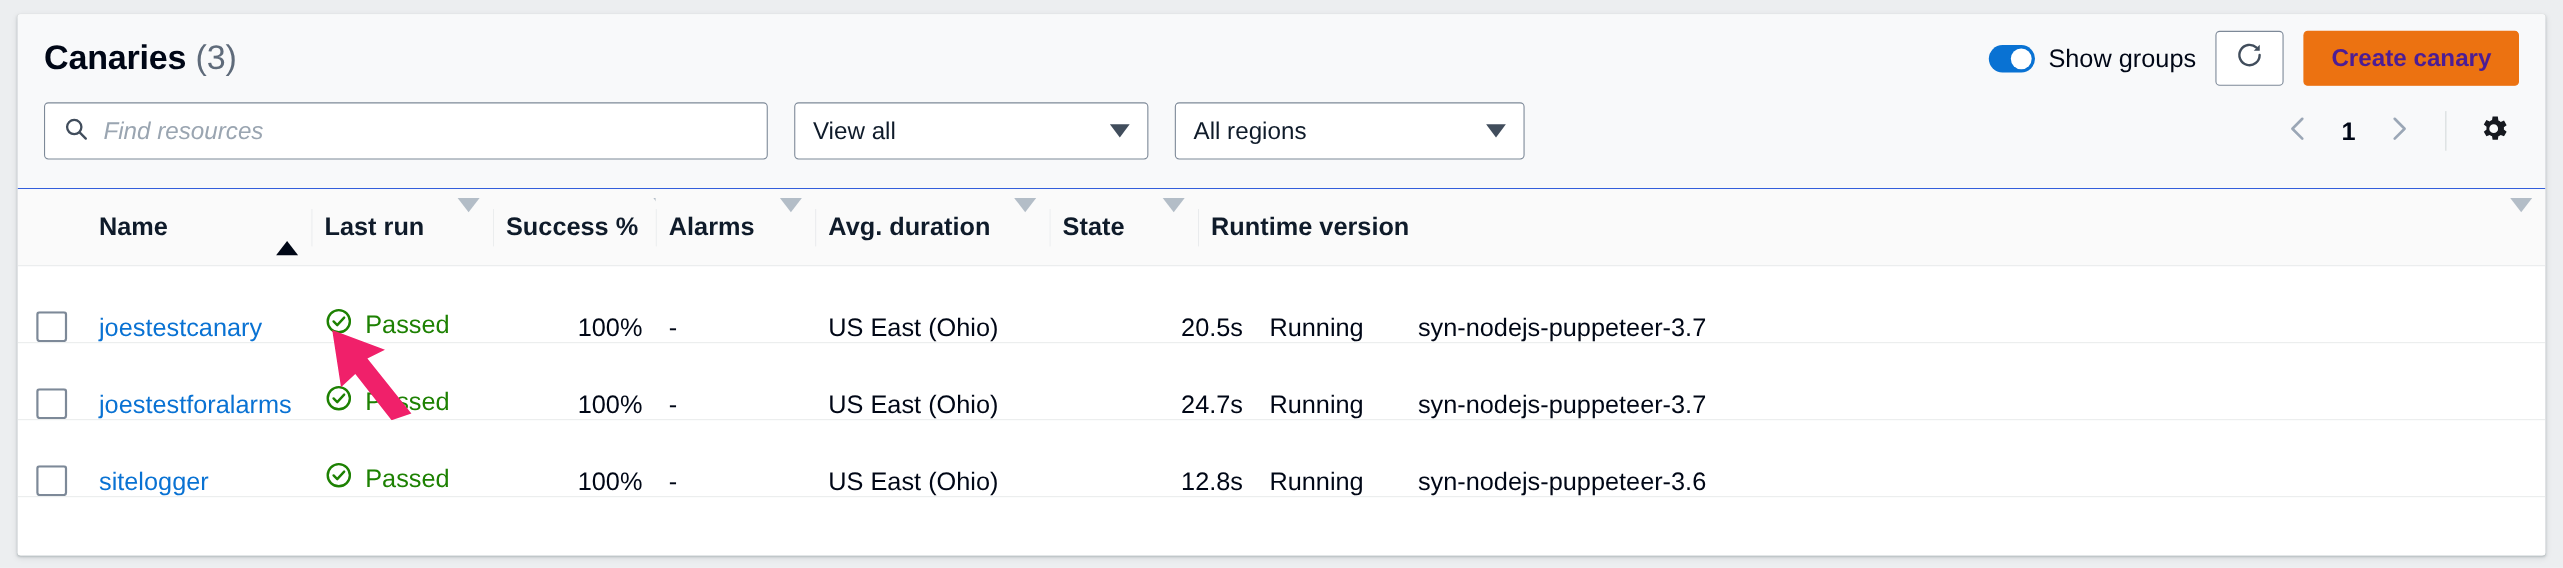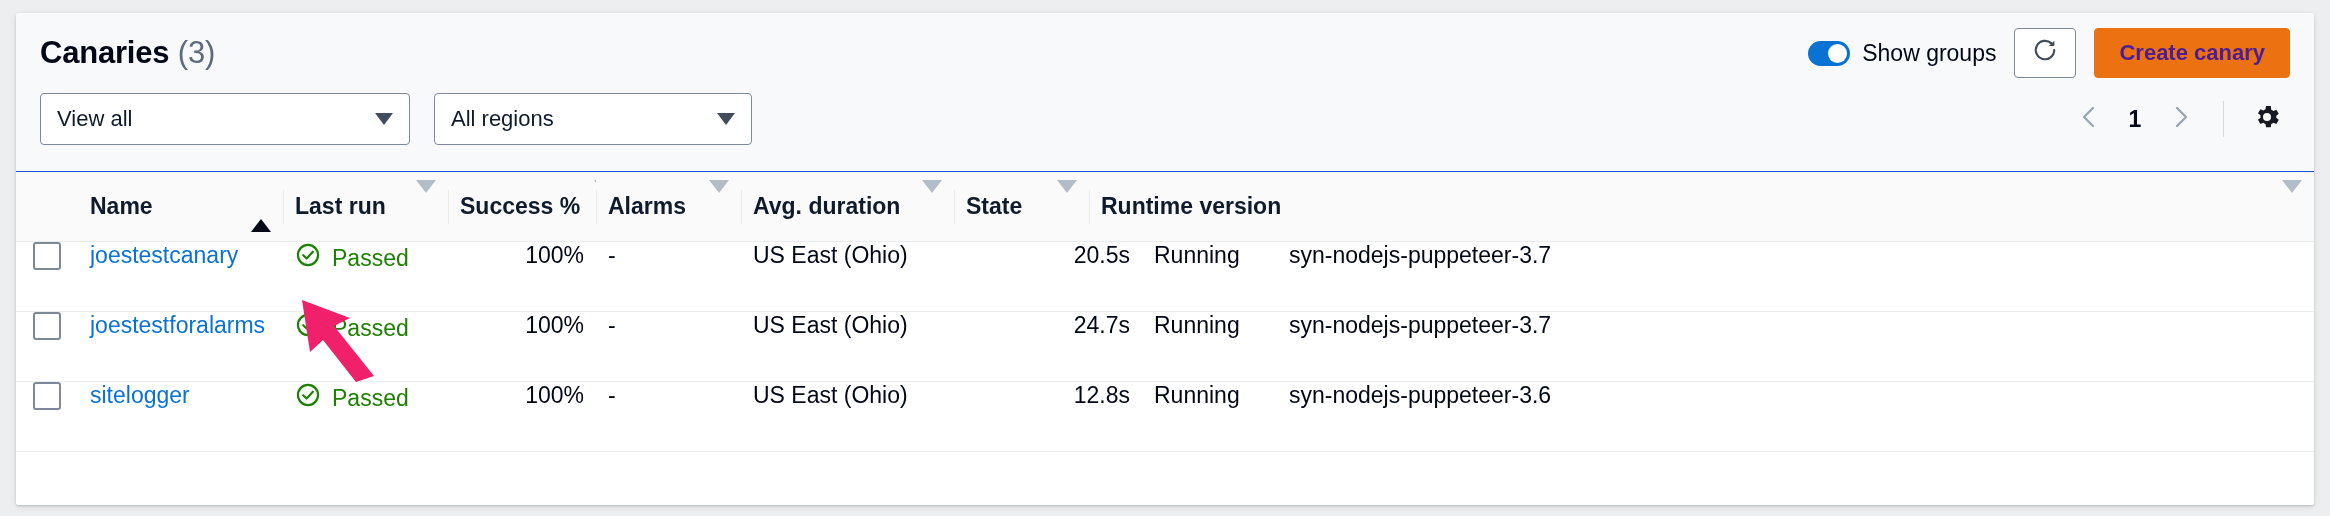--- a/index.html
+++ b/index.html
@@ -170,21 +170,21 @@
     color: #0f1b2a;
     white-space: nowrap;
   }
   .select .caret {
     margin-left: auto;
     width: 0; height: 0;
     border-left: 9px solid transparent;
     border-right: 9px solid transparent;
     border-top: 12px solid #414d5c;
   }
-  .select-view { width: 370px; }
+  .select-view { width: 322px; }
   .select-region { width: 318px; }
 
   .pager {
     margin-left: auto;
     display: flex;
     align-items: center;
     gap: 4px;
   }
   .pager-arrow {
     width: 44px; height: 48px;
@@ -211,21 +211,21 @@
   }
 
   
   .table {
     flex: 1 1 auto;
     background: #ffffff;
     overflow: hidden;
   }
   .trow {
     display: flex;
-    align-items: flex-start;
+    align-items: flex-end;
     height: 70px;
     border-bottom: 1px solid #eaeded;
   }
   .thead {
     background: #fafafa;
     height: 70px;
     border-bottom: 1px solid #e9ebed;
   }
   .cell {
     padding: 0 12px;
@@ -341,20 +341,29 @@
 
 
           <button class="btn btn-primary">
             <span>Create canary</span>
           </button>
         </div>
       </div>
 
       <div class="header-filters">
 
+        <div class="search-box">
+          <span>
+            <svg width="24" height="24" viewBox="0 0 24 24" fill="none" stroke="#414d5c" stroke-width="2.1" stroke-linecap="round">
+              <circle cx="10.5" cy="10.5" r="6.5"></circle>
+              <line x1="15.4" y1="15.4" x2="21" y2="21"></line>
+            </svg>
+          </span>
+          <span class="placeholder">Find resources</span>
+        </div>
 
         <div class="select select-view">
           <span class="value">View all</span>
           <span class="caret"></span>
         </div>
 
         <div class="select select-region">
           <span class="value">All regions</span>
           <span class="caret"></span>
         </div>

